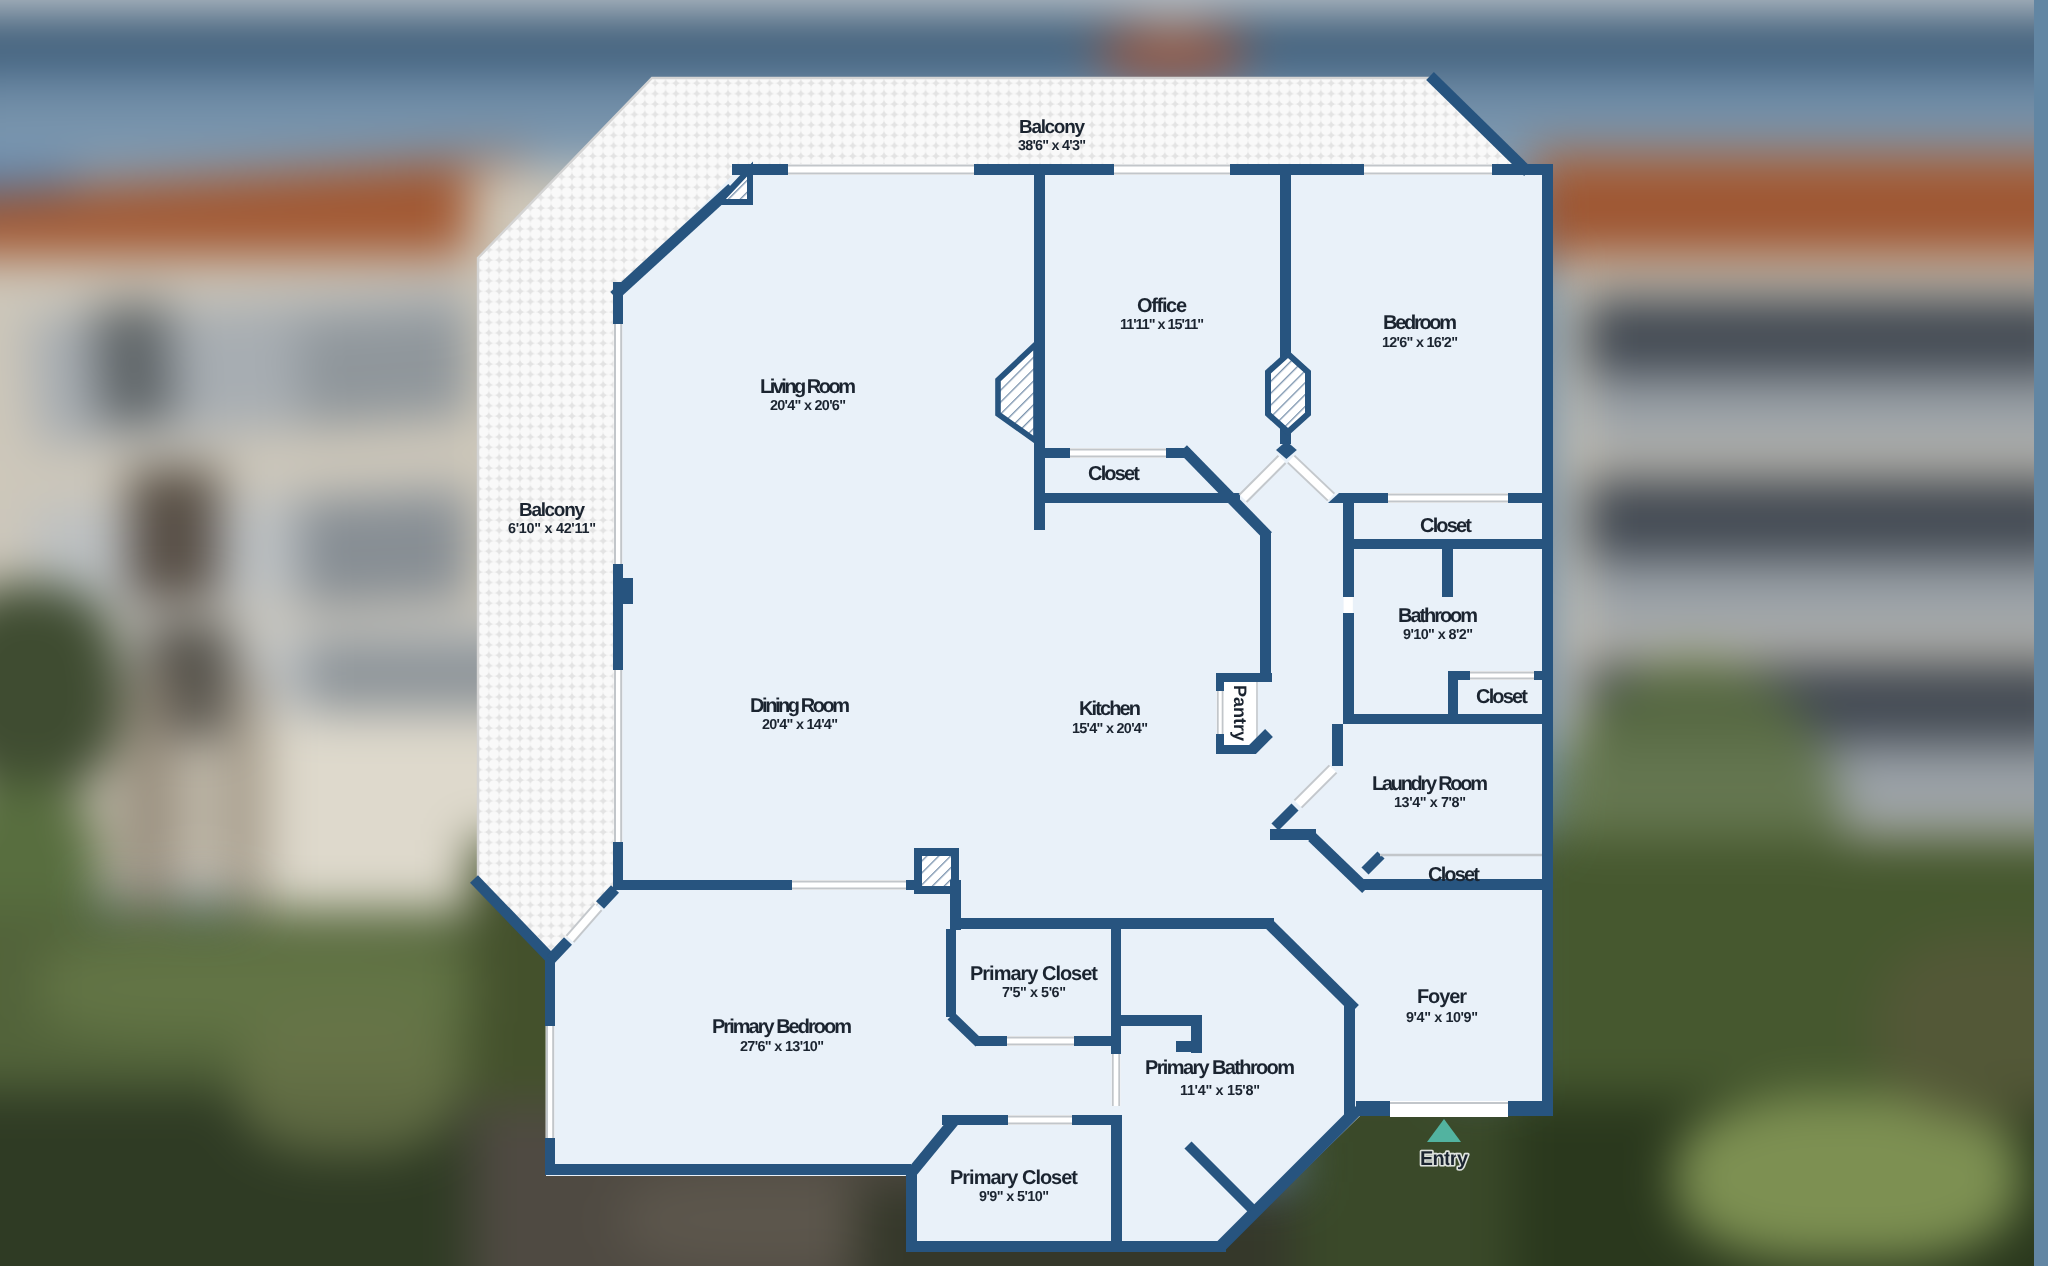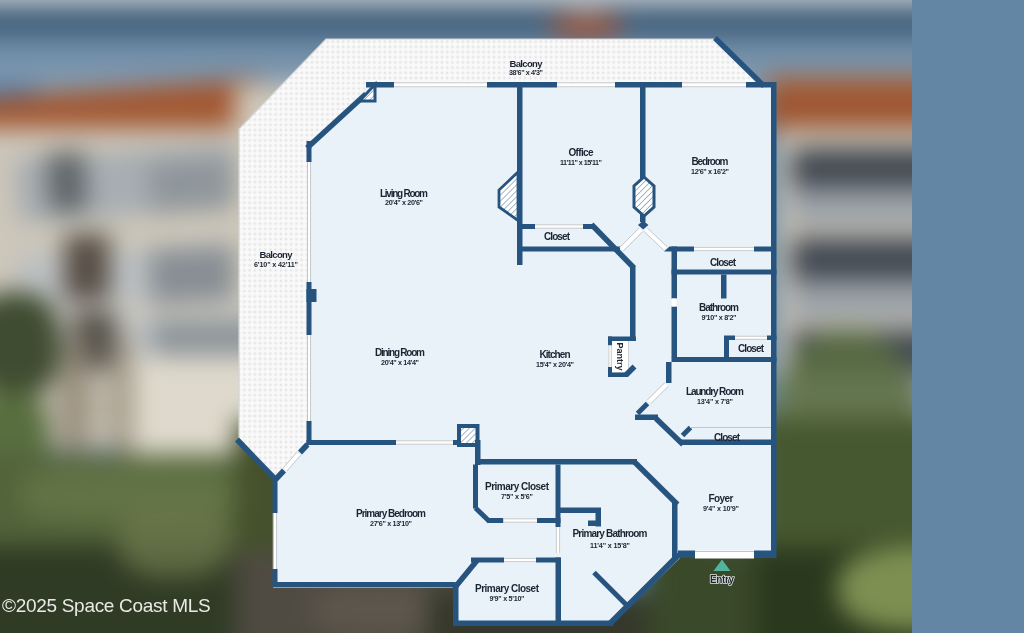--- a/index.html
+++ b/index.html
@@ -1,15 +1,15 @@
 <!DOCTYPE html>
 <html><head><meta charset="utf-8">
 <style>
 html,body{margin:0;padding:0;width:1024px;height:633px;overflow:hidden;background:#6286a3;font-family:"Liberation Sans",sans-serif}
-#stage{position:relative;width:912px;height:633px;overflow:hidden}
+#stage{position:relative;width:1017px;height:633px;overflow:hidden}
 #bg{position:absolute;left:0;top:0;width:1024px;height:633px;filter:blur(12px)}
 .b{position:absolute}
 #plan{position:absolute;left:0;top:0}
 #wm{position:absolute;left:2px;top:595px;color:#f4f4ef;opacity:.95;font-size:19px;letter-spacing:-0.3px}
 </style></head>
 <body>
 <div id="stage">
 <div id="bg">
 
 <div class="b" style="left:-30px;top:-30px;width:1084px;height:40px;background:#bcc4cb"></div>
@@ -387,14 +387,13 @@
 <text x="507" y="600.5" font-size="7.2" textLength="35">9'9" x 5'10"</text>
 
 <text x="721" y="501.5" font-size="10" textLength="25">Foyer</text>
 <text x="721" y="511" font-size="7.2" textLength="36">9'4" x 10'9"</text>
 
 <text x="722" y="582.5" font-size="10" textLength="24" stroke="#dfe3de" stroke-width="1.6" paint-order="stroke" stroke-linejoin="round">Entry</text>
 </g>
 </g>
 </svg>
 
-<div id="wm">©2025 Space Coast MLS</div>
 </div>
 
 </body></html>

